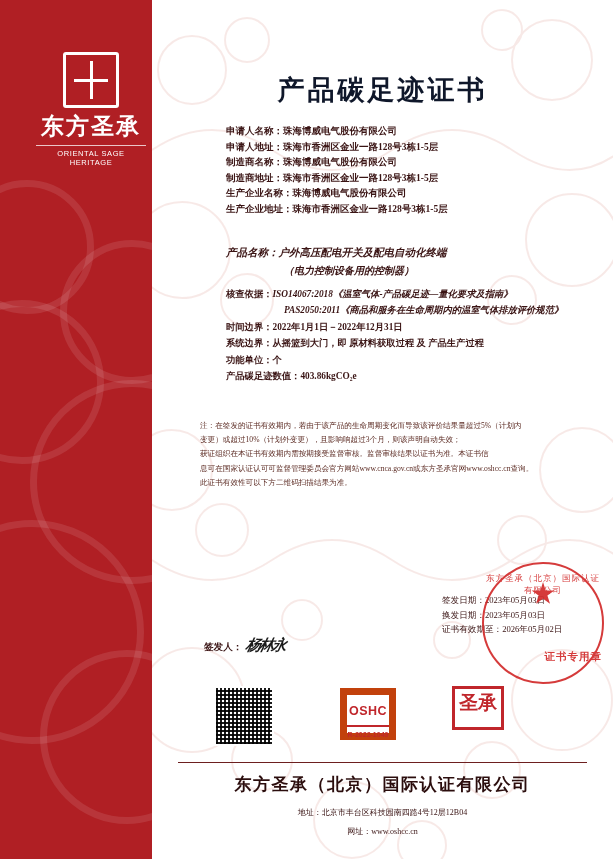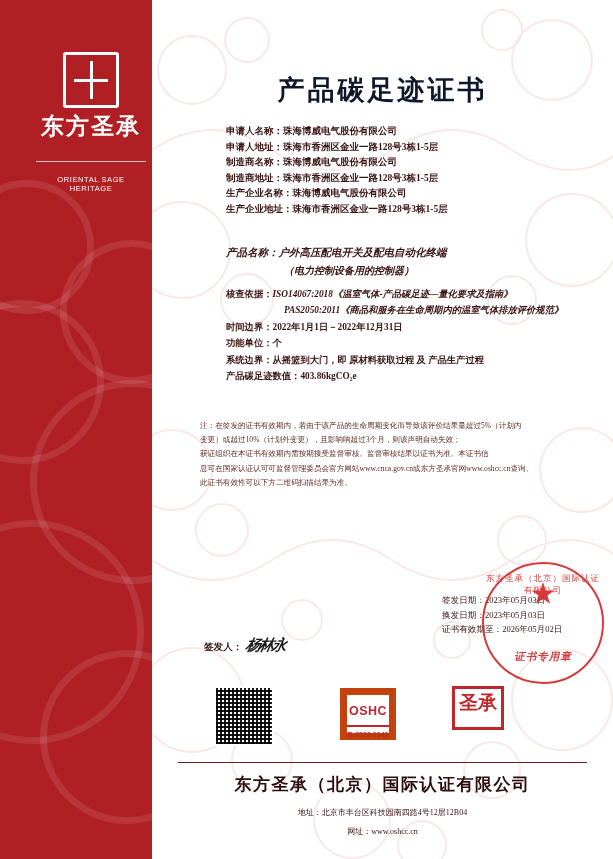--- a/index.html
+++ b/index.html
@@ -66,24 +66,24 @@
   }
   .logo-cn {
     font-size: 23px;
     letter-spacing: 2px;
     font-weight: bold;
     line-height: 1.1;
   }
   .logo-en {
     font-size: 7.5px;
     letter-spacing: 0.6px;
-    margin-top: 22px;
+    margin-top: 6px;
     font-family: "Liberation Sans", sans-serif;
     border-top: 1px solid rgba(255,255,255,0.75);
-    padding-top: 13px;
+    padding-top: 3px;
     display: inline-block;
   }
   
   .body-area {
     position: absolute;
     left: 152px; top: 0;
     width: 461px; height: 859px;
     overflow: hidden;
   }
   .pattern {
@@ -217,25 +217,24 @@
   .seal .arc-top {
     position: absolute;
     left: 0; right: 0; top: 9px;
     text-align: center;
     font-size: 8.5px;
     letter-spacing: 1px;
   }
   .seal .seal-label {
     position: absolute;
     left: 0; right: 0; bottom: 18px;
-    text-align: center;
+    text-align: right;
     font-size: 10.5px;
     font-weight: bold;
     letter-spacing: 1px;
-    font-style: italic;
   }
   
   .codes {
     position: absolute;
     left: 0; right: 0; top: 686px;
     height: 62px;
   }
   .qr {
     position: absolute;
     left: 62px; top: 0;
@@ -378,22 +377,22 @@
 
       <div class="prod-block">
         <div class="prod-line"><span>产品名称：</span><span>户外高压配电开关及配电自动化终端</span></div>
         <div class="prod-sub">（电力控制设备用的控制器）</div>
       </div>
 
       <div class="spec-block">
         <div class="spec"><span class="k">核查依据：</span><span class="v ital">ISO14067:2018《温室气体-产品碳足迹—量化要求及指南》</span></div>
         <div class="spec" style="padding-left:58px"><span class="v ital">PAS2050:2011《商品和服务在生命周期内的温室气体排放评价规范》</span></div>
         <div class="spec"><span class="k">时间边界：</span><span class="v">2022年1月1日－2022年12月31日</span></div>
+        <div class="spec"><span class="k">系统边界：</span><span class="v">从摇篮到大门，即  原材料获取过程 及 产品生产过程</span></div>
         <div class="spec"><span class="k">功能单位：</span><span class="v">个</span></div>
-        <div class="spec"><span class="k">系统边界：</span><span class="v">从摇篮到大门，即  原材料获取过程 及 产品生产过程</span></div>
         <div class="spec"><span class="k">产品碳足迹数值：</span><span class="v">403.86kgCO₂e</span></div>
       </div>
 
       <div class="notes">
         <p>注：在签发的证书有效期内，若由于该产品的生命周期变化而导致该评价结果量超过5%（计划内</p>
         <p>变更）或超过10%（计划外变更），且影响响超过3个月，则该声明自动失效；</p>
         <p>获证组织在本证书有效期内需按期接受监督审核。监督审核结果以证书为准。本证书信</p>
         <p>息可在国家认证认可可监督管理委员会官方网站www.cnca.gov.cn或东方圣承官网www.oshcc.cn查询。</p>
         <p>此证书有效性可以下方二维码扫描结果为准。</p>
       </div>

